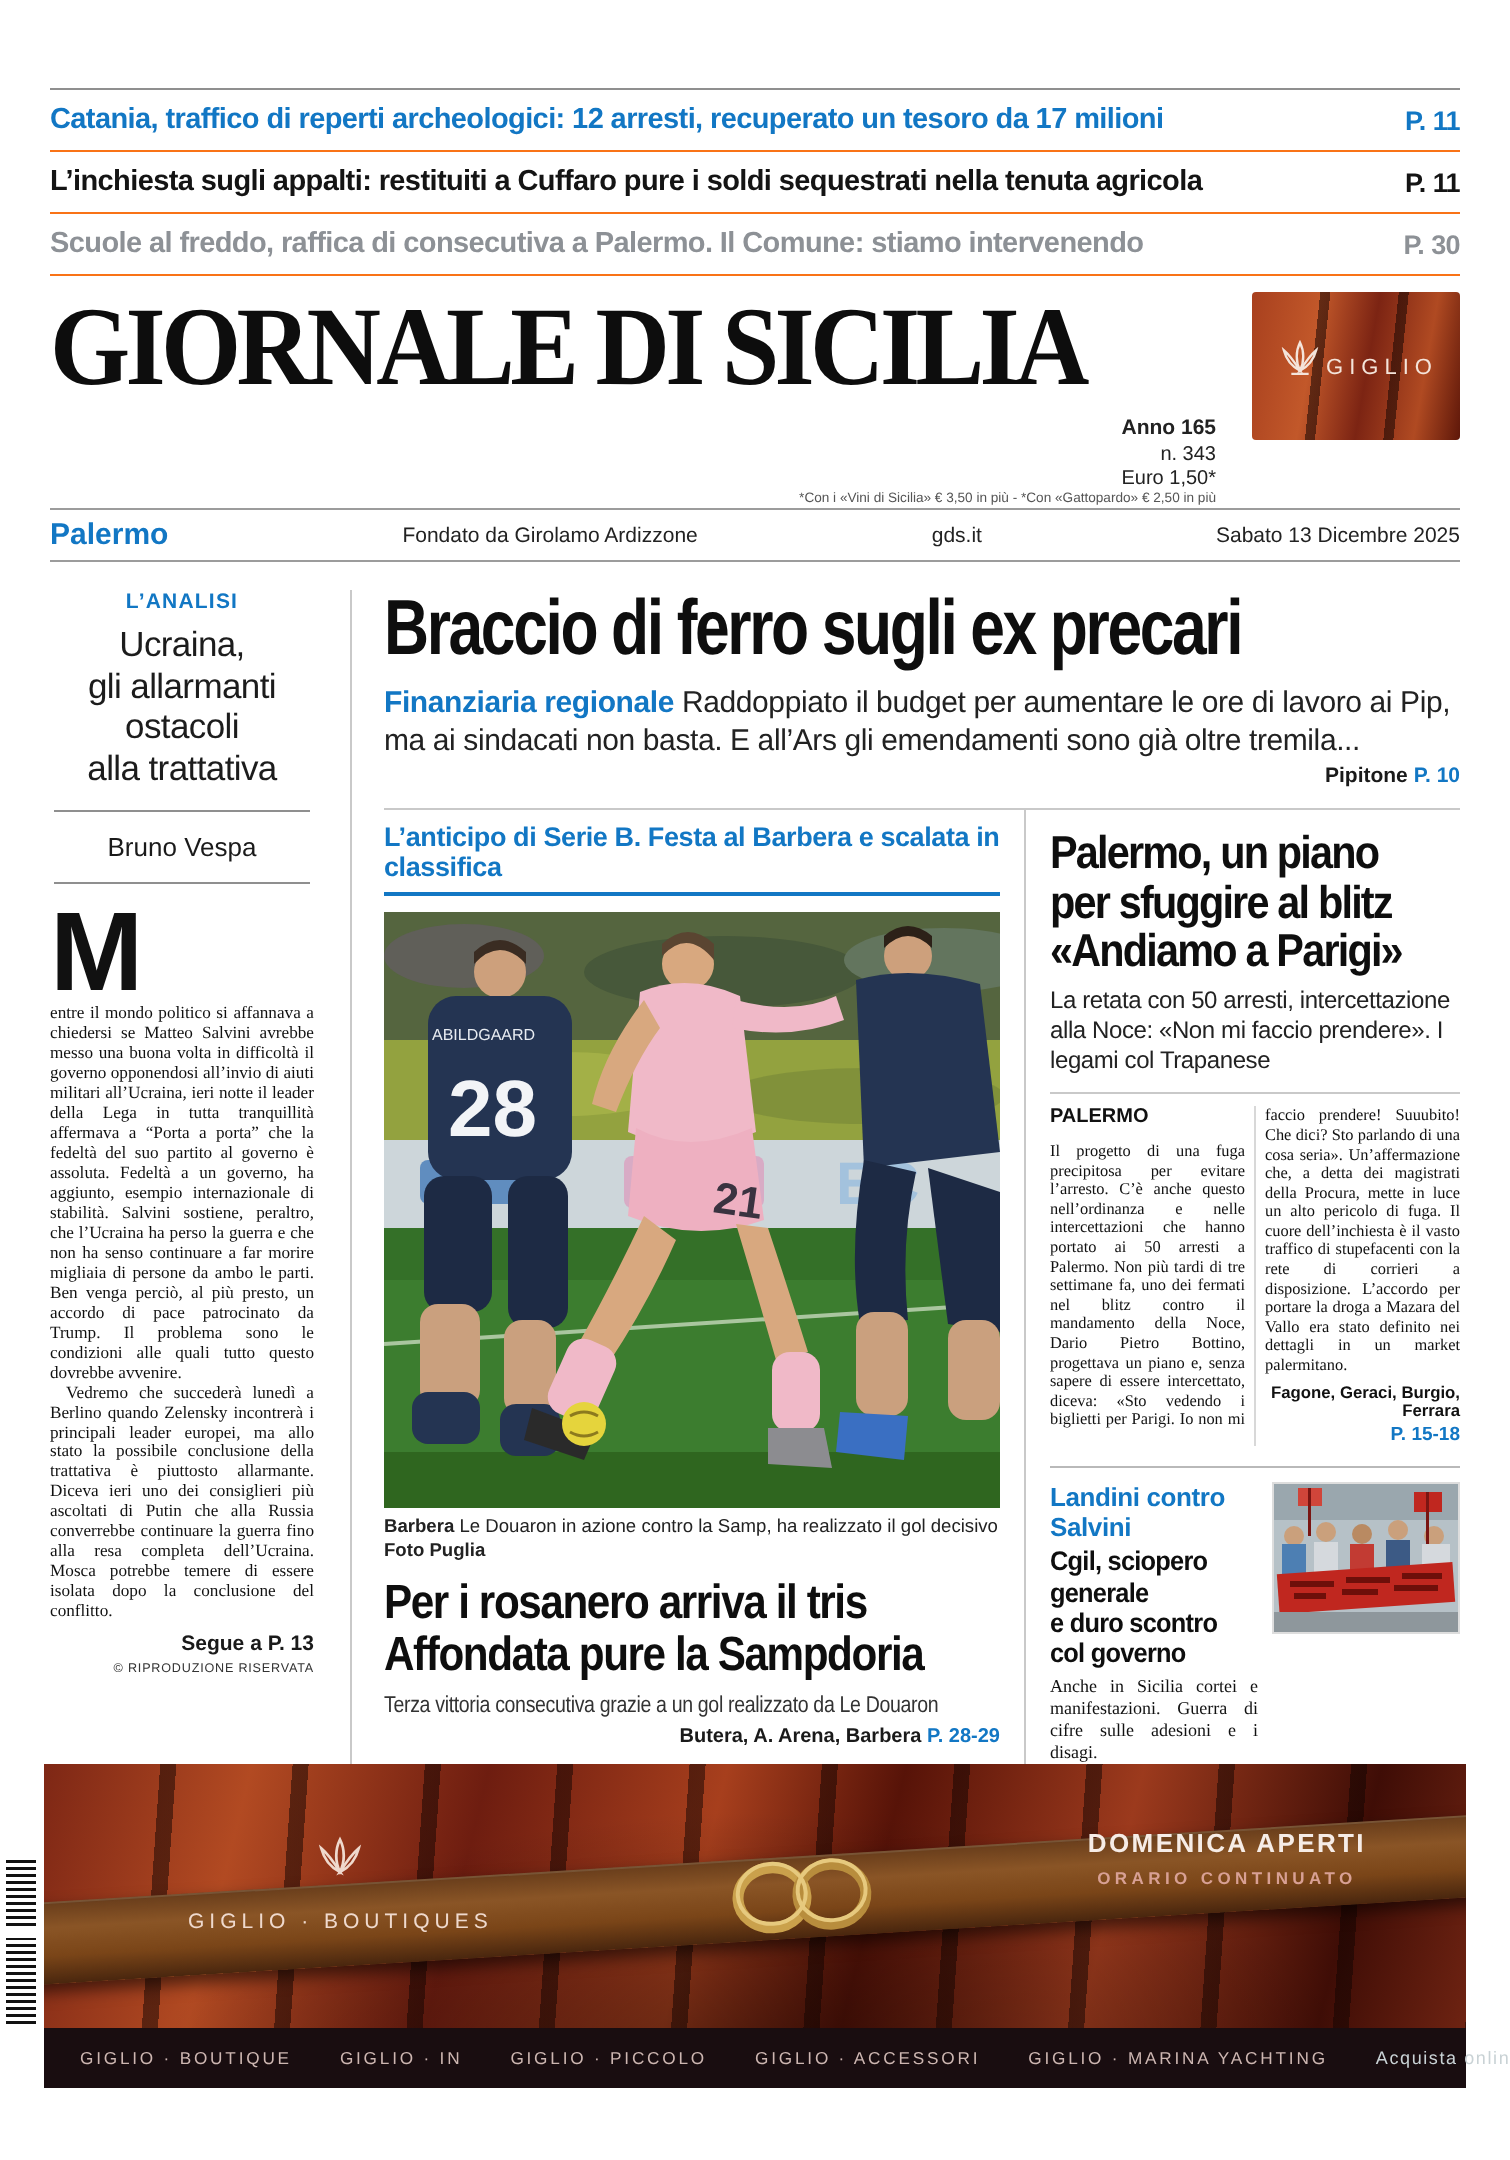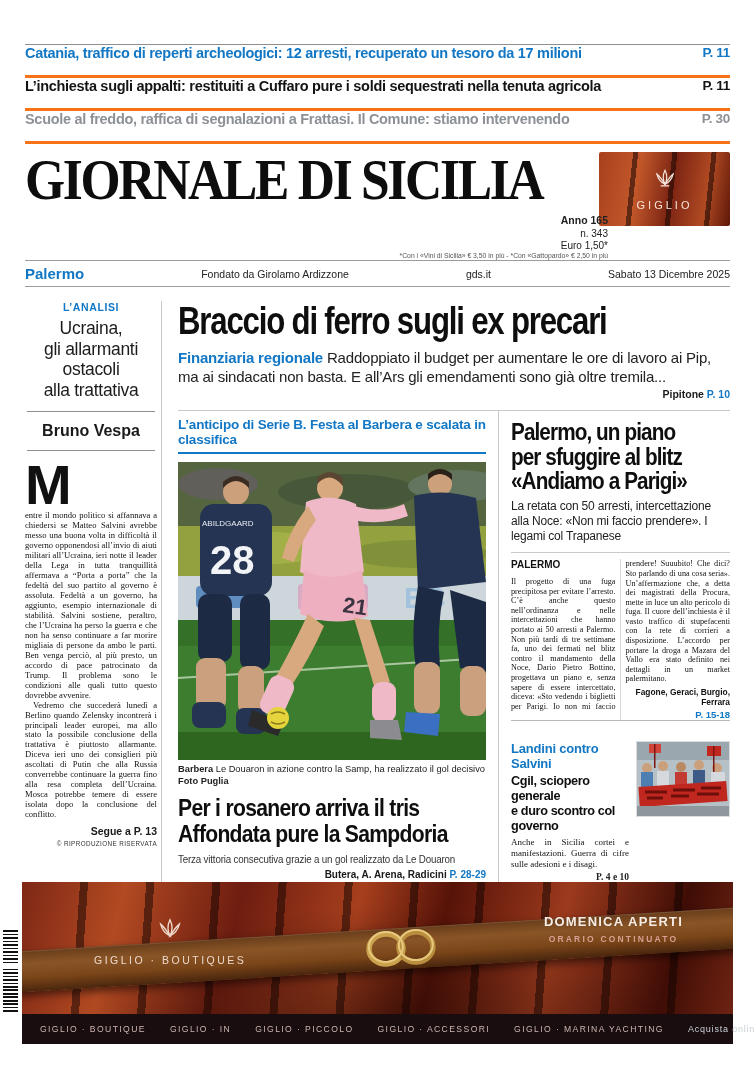--- a/index.html
+++ b/index.html
@@ -2,60 +2,60 @@
 <html><head>
 <meta charset="utf-8">
 <style>
   html,body{margin:0;padding:0;background:#e9e9e9;}
   .page{width:755px;height:1080px;background:#fff;position:relative;overflow:hidden;
         font-family:"Liberation Sans",sans-serif;color:#1a1a1a;margin:0 auto;}
   .inner{padding:0 25px;}
 
   
   .top-strip{margin-top:44px;border-top:1px solid #8f8f8f;}
-  .strip-row{display:flex;justify-content:space-between;align-items:flex-start;height:30px;
-             border-bottom:3px solid #f97316;font-weight:bold;font-size:14.5px;letter-spacing:-0.3px;}
+  .strip-row{display:flex;justify-content:space-between;align-items:center;height:30px;
+             border-bottom:1px solid #f97316;font-weight:bold;font-size:14.5px;letter-spacing:-0.3px;}
   .strip-row .pref{font-size:13.5px;white-space:nowrap;margin-left:10px;}
   .row-blue{color:#1277c4;}
   .row-black{color:#141414;}
   .row-gray{color:#8d9196;}
 
   
   .masthead{position:relative;height:108px;margin-top:6px;}
   .mast-title{font-family:"Liberation Serif",serif;font-weight:bold;font-size:56px;line-height:1;
               letter-spacing:-2.5px;white-space:nowrap;transform:scaleX(.92);transform-origin:left top;
               color:#0d0d0d;margin:0;padding-top:2px;}
-  .mast-ad{position:absolute;top:2px;right:0;width:131px;height:74px;border-radius:2px;overflow:hidden;
+  .mast-ad{position:absolute;top:2px;right:0;width:104px;height:74px;border-radius:2px;overflow:hidden;
            background:linear-gradient(100deg,#a8401e 0%,#c2582a 30%,#7c2413 55%,#b04a22 80%,#5e1709 100%);
-           display:flex;flex-direction:column;align-items:center;justify-content:center;}
+           display:flex;flex-direction:row;align-items:center;justify-content:center;}
   .mast-ad::before{content:"";position:absolute;inset:0;
            background:repeating-linear-gradient(96deg,transparent 0 34px,rgba(20,5,2,.55) 34px 39px);}
   .mast-ad .glyph{position:relative;z-index:1;}
   .mast-ad .glabel{position:relative;z-index:1;color:#f4e4da;font-size:11px;letter-spacing:3px;margin-top:2px;}
   .anno{position:absolute;right:122px;top:64px;text-align:right;font-size:10px;line-height:1.25;color:#222;}
   .anno b{font-size:10.5px;}
   .fineprint{position:absolute;right:122px;top:102px;font-size:6.8px;color:#555;white-space:nowrap;}
 
   
   .dateline{display:flex;justify-content:space-between;align-items:center;height:25px;margin-top:2px;
             border-top:1px solid #9c9c9c;border-bottom:1px solid #9c9c9c;font-size:10.5px;color:#222;}
   .dl-city{font-size:15px;font-weight:bold;color:#1277c4;}
   .dl-site{cursor:pointer;}
 
   
   .content-row{display:flex;margin-top:14px;}
-  .col-left{flex:none;width:132px;padding-right:4px;border-right:1px solid #c9c9c9;margin-right:16px;}
+  .col-left{flex:none;width:132px;padding-right:18px;border-right:1px solid #c9c9c9;margin-right:16px;}
   .main-area{flex:1;min-width:0;}
 
   
   .an-label{color:#1277c4;font-weight:bold;font-size:10.5px;letter-spacing:.6px;text-align:center;}
   .an-title{font-size:17.5px;line-height:1.18;text-align:center;color:#1c1c1c;margin-top:5px;
             white-space:pre-line;letter-spacing:-0.3px;}
   .an-rule{border-top:1px solid #8f8f8f;margin:10px 2px;}
-  .an-author{text-align:center;font-weight:bold;font-size:16px;}
+  .an-author{text-align:center;font-weight:normal;font-size:13px;}
   .an-drop{font-size:56px;font-weight:bold;line-height:.85;margin:8px 0 3px;color:#111;}
   .an-body{font-family:"Liberation Serif",serif;font-size:8.6px;line-height:1.16;text-align:justify;color:#111;}
   .an-body + .an-body{text-indent:8px;margin-top:1px;}
   .an-follow{text-align:right;font-weight:bold;font-size:10.5px;margin-top:5px;}
   .an-copy{text-align:right;font-size:6.3px;letter-spacing:.4px;color:#333;margin-top:3px;}
 
   
   .lead-headline{font-weight:bold;font-size:39px;letter-spacing:-1.5px;line-height:1;white-space:nowrap;
                  transform:scaleX(.8);transform-origin:left top;color:#0e0e0e;height:42px;}
   .lead-sub{font-size:15px;line-height:1.24;margin-top:6px;color:#222;letter-spacing:-0.2px;}
@@ -82,21 +82,21 @@
   .blitz-headline{font-weight:bold;font-size:23px;line-height:1.06;letter-spacing:-1px;margin-top:9px;
                   white-space:pre-line;transform:scaleX(.9);transform-origin:left top;color:#0e0e0e;}
   .blitz-deck{font-size:12px;line-height:1.25;letter-spacing:-0.2px;color:#222;margin-top:6px;}
   .blitz-rule{border-top:1px solid #c9c9c9;margin:8px 0 6px;}
   .blitz-body{font-family:"Liberation Serif",serif;font-size:8.2px;line-height:1.17;text-align:justify;
               column-count:2;column-gap:10px;column-rule:1px solid #d8d8d8;color:#111;}
   .blitz-city{font-family:"Liberation Sans",sans-serif;font-weight:bold;font-size:10px;display:block;margin-bottom:6px;}
   .blitz-byline{text-align:right;font-family:"Liberation Sans",sans-serif;font-weight:bold;font-size:8.4px;margin-top:4px;}
   .blitz-byline .pageref{display:block;font-size:9.5px;margin-top:1px;}
 
-  .sect{border-top:1px solid #b9b9b9;margin-top:0;padding-top:20px;display:flex;gap:7px;}
+  .sect{border-top:1px solid #b9b9b9;margin-top:10px;padding-top:7px;display:flex;gap:7px;}
   .sect-text{flex:1;min-width:0;}
   .sect-label{color:#1277c4;font-weight:bold;font-size:13px;letter-spacing:-0.2px;}
   .sect-title{font-weight:bold;font-size:13.5px;line-height:1.12;letter-spacing:-0.4px;margin-top:2px;
               white-space:pre-line;transform:scaleX(.94);transform-origin:left top;color:#0e0e0e;}
   .sect-body{font-family:"Liberation Serif",serif;font-size:9px;line-height:1.22;color:#111;margin-top:4px;text-align:justify;}
   .sect-page{text-align:right;font-family:"Liberation Serif",serif;font-weight:bold;font-size:9.5px;margin-top:2px;color:#222;}
   .sect-byline{text-align:right;font-size:8.6px;font-weight:bold;margin-top:2px;}
   .sect-photo{flex:none;border:1px solid #ddd;}
 
   
@@ -133,21 +133,21 @@
     <div class="top-strip">
       <div class="strip-row row-blue">
         <span>Catania, traffico di reperti archeologici: 12 arresti, recuperato un tesoro da 17 milioni</span>
         <span class="pref">P. 11</span>
       </div>
       <div class="strip-row row-black">
         <span>L’inchiesta sugli appalti: restituiti a Cuffaro pure i soldi sequestrati nella tenuta agricola</span>
         <span class="pref">P. 11</span>
       </div>
       <div class="strip-row row-gray">
-        <span>Scuole al freddo, raffica di segnalazioni a Frattasi. Il Comune: stiamo intervenendo</span>
+        <span>Scuole al freddo, raffica di consecutiva a Palermo. Il Comune: stiamo intervenendo</span>
         <span class="pref">P. 30</span>
       </div>
     </div>
 
     <div class="masthead">
       <h1 class="mast-title">GIORNALE DI SICILIA</h1>
       <div class="mast-ad">
         <span class="glyph">
           <svg width="26" height="26" viewBox="0 0 24 24" fill="none" stroke="#f4e4da" stroke-width="1.1">
             <path d="M12 3 C10 7 10 12 12 16 C14 12 14 7 12 3 Z"></path>
@@ -262,21 +262,21 @@
               <path d="M93 252 Q100 248 107 252 M93 260 Q100 264 107 260" stroke="#8c7a1e" stroke-width="1.5" fill="none"></path>
             </svg>
 
             <div class="match-caption">
               <b>Barbera</b><span> Le Douaron in azione contro la Samp, ha realizzato il gol decisivo </span><b>Foto Puglia</b>
             </div>
             <div class="match-headline">Per i rosanero arriva il tris
 Affondata pure la Sampdoria</div>
             <div class="match-deck">Terza vittoria consecutiva grazie a un gol realizzato da Le Douaron</div>
             <div class="match-byline">
-              <span>Butera, A. Arena, Radicini</span>
+              <span>Butera, A. Arena, Barbera</span>
               <span class="pageref">P. 28-29</span>
             </div>
           </div>
 
           <div class="col-right">
             <div class="blitz-headline">Palermo, un piano
 per sfuggire al blitz
 «Andiamo a Parigi»</div>
             <div class="blitz-deck">La retata con 50 arresti, intercettazione alla Noce: «Non mi faccio prendere». I legami col Trapanese</div>
             <div class="blitz-rule"></div>

